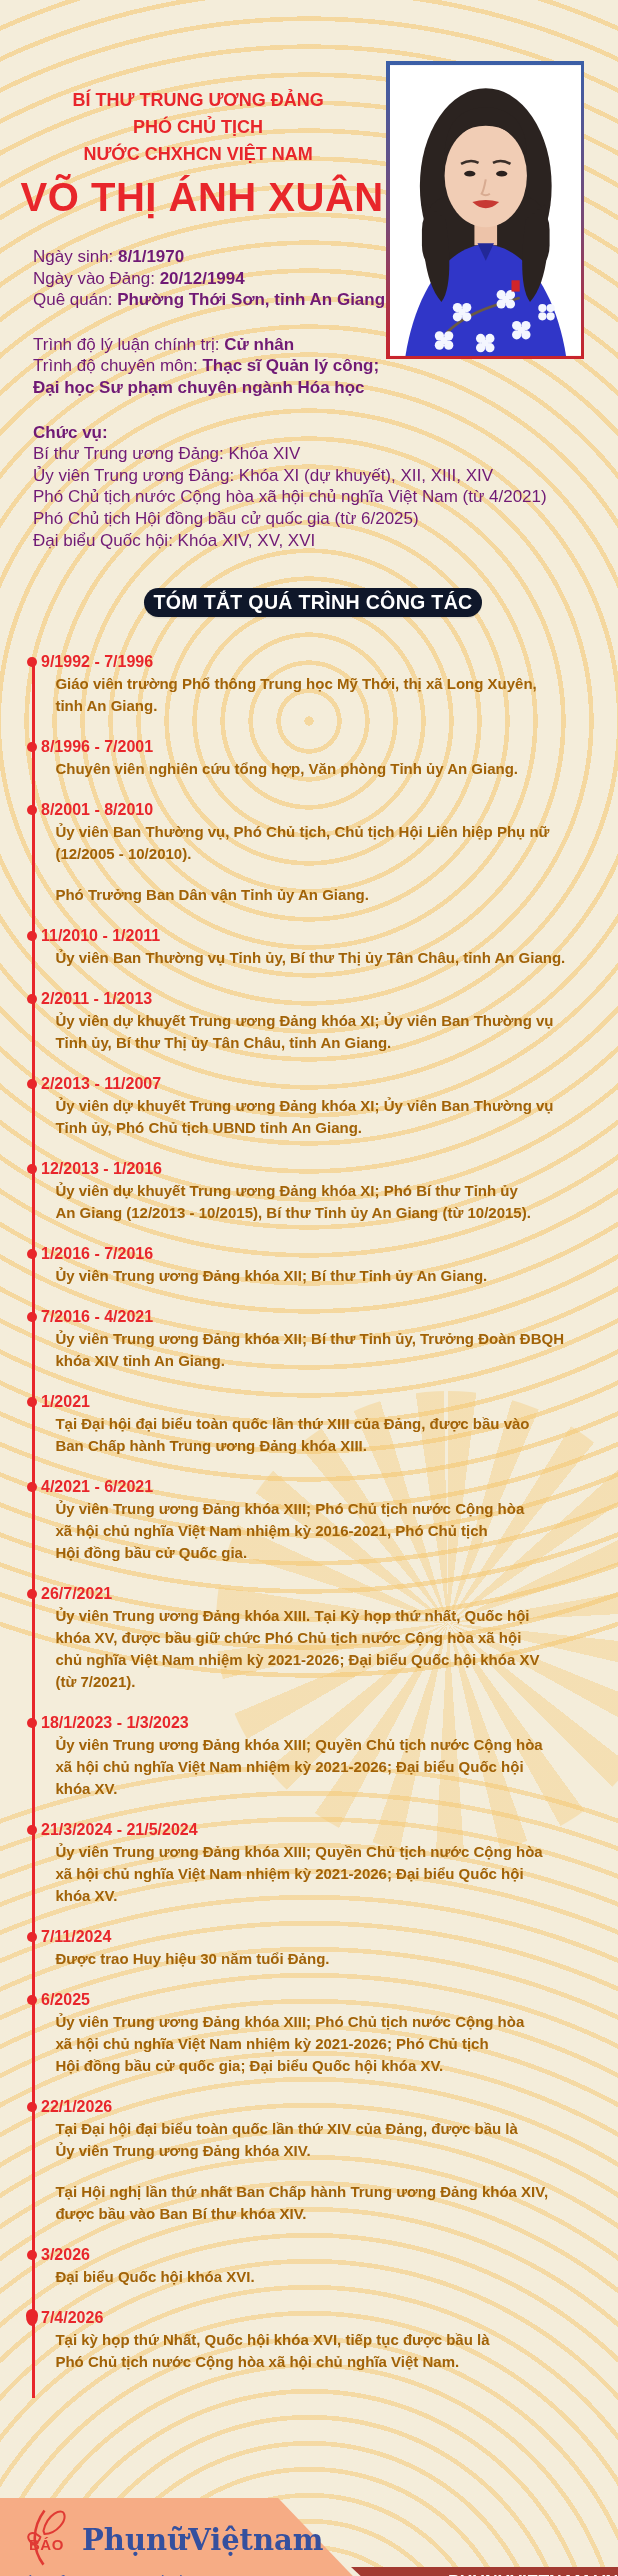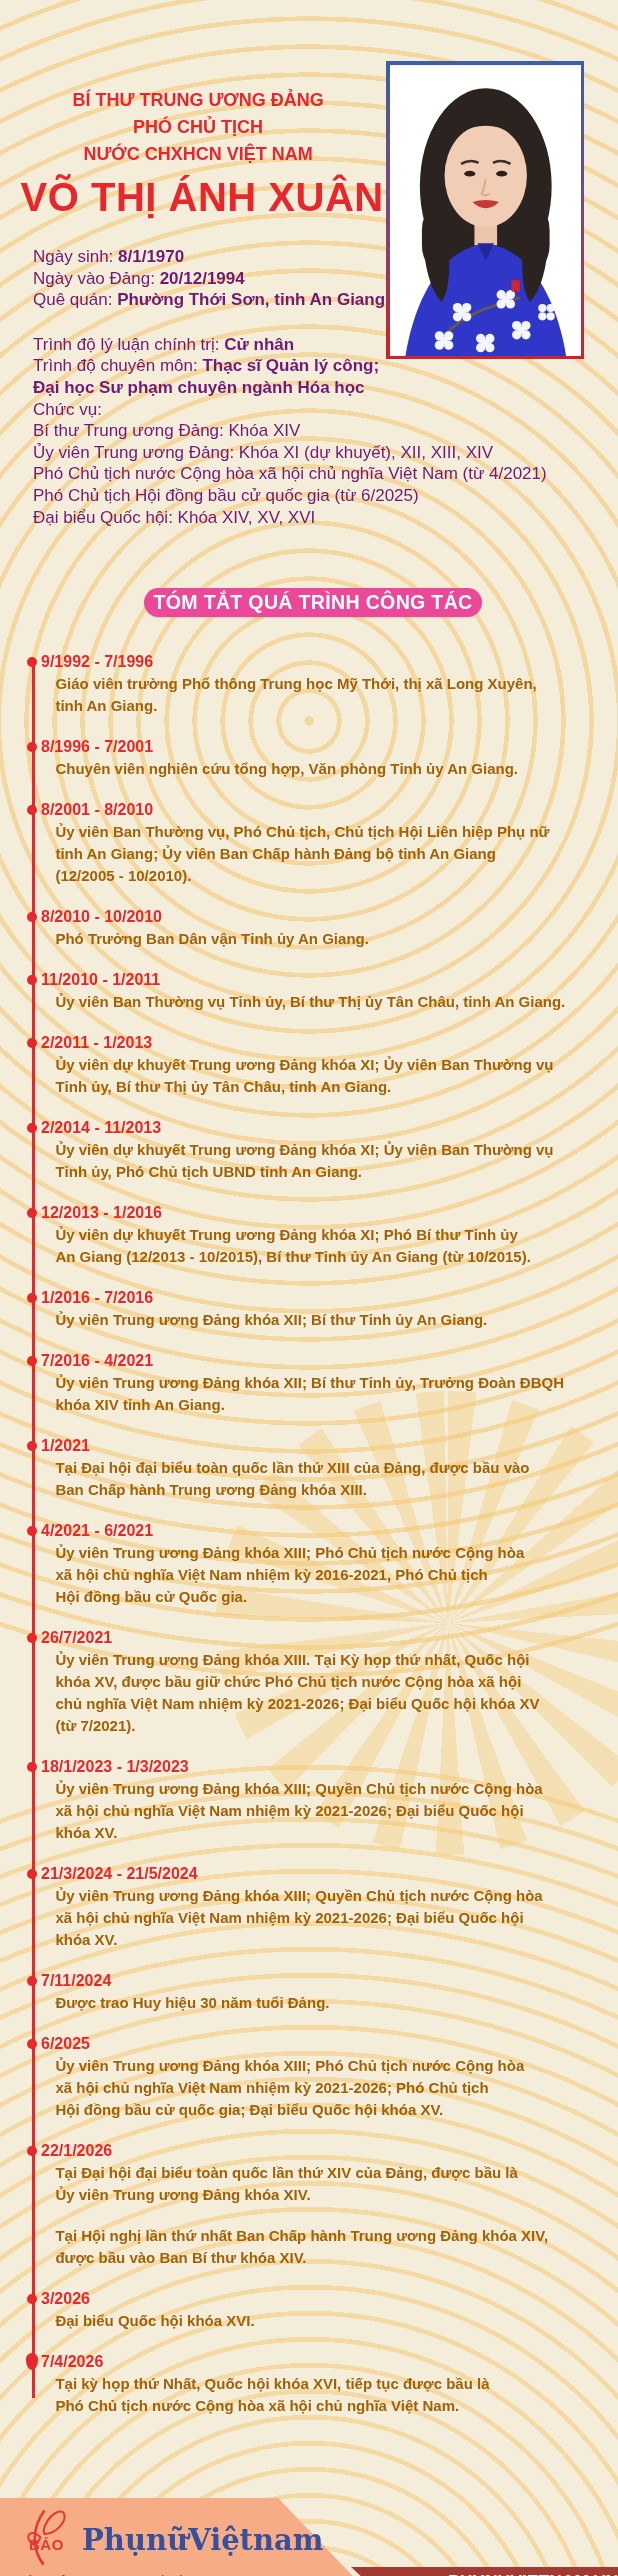--- a/index.html
+++ b/index.html
@@ -19,25 +19,25 @@
   .ht-name{font-size:40px;line-height:36px;margin-top:11.3px;letter-spacing:0.5px;white-space:nowrap;}
   .photo-frame{position:absolute;left:386px;top:61px;width:198px;height:298px;
                background:linear-gradient(180deg,#3b5fa7 0%,#7a4875 55%,#c9242b 100%);padding:0;}
   .photo-frame svg{position:absolute;left:3.6px;top:3.6px;}
   
   .personal{position:absolute;left:33px;top:246px;width:559px;font-size:17px;line-height:21.6px;color:#701a75;}
   .p-line{white-space:nowrap;}
   .p-label{font-weight:400;}
   .p-value{font-weight:700;}
   .edu{margin-top:23px;}
-  .chucvu-head{font-weight:400;}
+  .chucvu-head{margin-top:23px;font-weight:700;}
   .positions .p-line{font-weight:400;}
   
   .banner{position:absolute;left:144px;top:588px;width:338px;height:29px;border-radius:14.4px;
-          background:#ec4899;color:#ffffff;font-weight:700;font-size:19.6px;line-height:29px;
+          background:#0f172a;color:#ffffff;font-weight:700;font-size:19.6px;line-height:29px;
           text-align:center;letter-spacing:0.3px;box-shadow:0 1.5px 0 rgba(0,0,0,.07);white-space:nowrap;}
   
   .tl-axis{position:absolute;left:32px;top:661px;width:2.6px;height:1737px;background:#e8262b;}
   .timeline{position:absolute;left:41px;top:651px;width:567px;}
   .t-entry{margin-bottom:19px;position:relative;}
   .t-date{font-size:16px;font-weight:700;color:#e8262b;line-height:22px;position:relative;white-space:nowrap;}
   .t-date::before{content:"";position:absolute;left:-14px;top:6.2px;width:9.8px;height:9.8px;border-radius:50%;background:#e8262b;}
   .t-entry:last-child .t-date::before{width:12.4px;height:16.5px;top:2.1px;left:-15.5px;
       border-radius:50% 50% 50% 50% / 38% 38% 62% 62%;}
   .t-line{font-size:15px;font-weight:700;color:#a16207;line-height:22px;padding-left:14.4px;white-space:nowrap;}
@@ -155,38 +155,36 @@
         <div class="t-line">Giáo viên trường Phổ thông Trung học Mỹ Thới, thị xã Long Xuyên,</div>
         <div class="t-line">tỉnh An Giang.</div>
       </div>
       <div class="t-entry">
         <div class="t-date">8/1996 - 7/2001</div>
         <div class="t-line">Chuyên viên nghiên cứu tổng hợp, Văn phòng Tỉnh ủy An Giang.</div>
       </div>
       <div class="t-entry">
         <div class="t-date">8/2001 - 8/2010</div>
         <div class="t-line">Ủy viên Ban Thường vụ, Phó Chủ tịch, Chủ tịch Hội Liên hiệp Phụ nữ</div>
-        <div class="t-line">tỉnh An Giang; Ủy viên Ban Chấp hành Đảng bộ tỉnh An Giang</div>
         <div class="t-line">(12/2005 - 10/2010).</div>
       </div>
       <div class="t-entry">
-        <div class="t-date">8/2010 - 10/2010</div>
         <div class="t-line">Phó Trưởng Ban Dân vận Tỉnh ủy An Giang.</div>
       </div>
       <div class="t-entry">
         <div class="t-date">11/2010 - 1/2011</div>
         <div class="t-line">Ủy viên Ban Thường vụ Tỉnh ủy, Bí thư Thị ủy Tân Châu, tỉnh An Giang.</div>
       </div>
       <div class="t-entry">
         <div class="t-date">2/2011 - 1/2013</div>
         <div class="t-line">Ủy viên dự khuyết Trung ương Đảng khóa XI; Ủy viên Ban Thường vụ</div>
         <div class="t-line">Tỉnh ủy, Bí thư Thị ủy Tân Châu, tỉnh An Giang.</div>
       </div>
       <div class="t-entry">
-        <div class="t-date">2/2014 - 11/2013</div>
+        <div class="t-date">2/2013 - 11/2007</div>
         <div class="t-line">Ủy viên dự khuyết Trung ương Đảng khóa XI; Ủy viên Ban Thường vụ</div>
         <div class="t-line">Tỉnh ủy, Phó Chủ tịch UBND tỉnh An Giang.</div>
       </div>
       <div class="t-entry">
         <div class="t-date">12/2013 - 1/2016</div>
         <div class="t-line">Ủy viên dự khuyết Trung ương Đảng khóa XI; Phó Bí thư Tỉnh ủy</div>
         <div class="t-line">An Giang (12/2013 - 10/2015), Bí thư Tỉnh ủy An Giang (từ 10/2015).</div>
       </div>
       <div class="t-entry">
         <div class="t-date">1/2016 - 7/2016</div>

